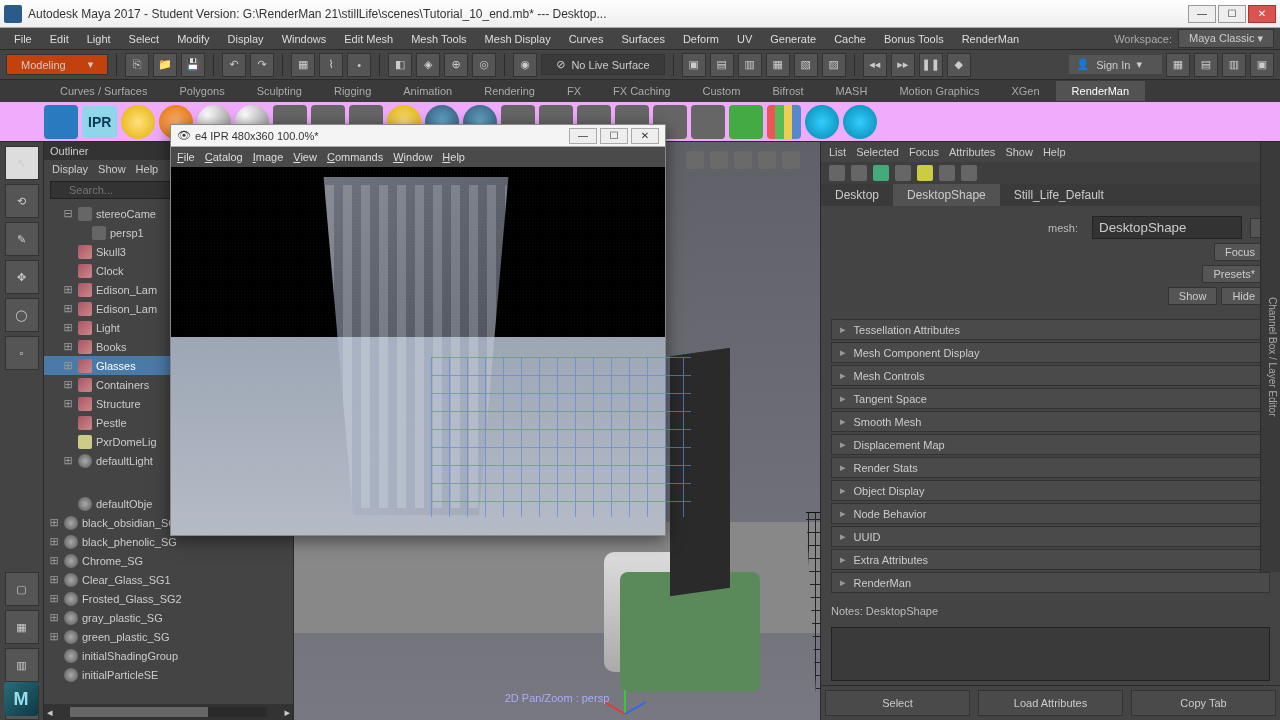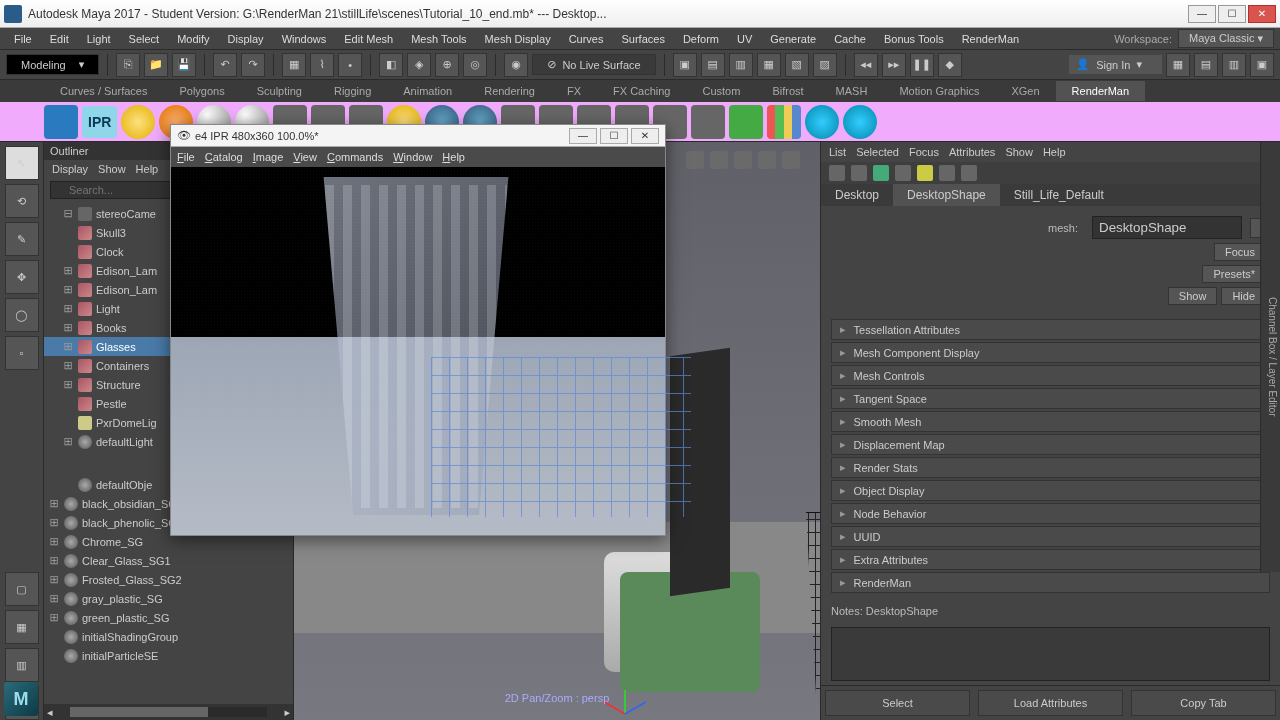--- a/index.html
+++ b/index.html
@@ -42,21 +42,21 @@
     .ws-drop { background: #555; padding: 2px 10px; border: 1px solid #333; cursor: pointer; }
     .toolbar1 {
       height: 30px;
       background: #444;
       display: flex;
       align-items: center;
       padding: 0 6px;
       gap: 4px;
       border-bottom: 1px solid #2a2a2a;
     }
-    .mode-drop { background: #000000; padding: 3px 14px; border: 1px solid #333; display: flex; align-items: center; gap: 13px; cursor: pointer; }
+    .mode-drop { background: #c2410c; padding: 3px 14px; border: 1px solid #333; display: flex; align-items: center; gap: 22px; cursor: pointer; }
     .tb-btn { width: 24px; height: 24px; background: #555; border: 1px solid #333; cursor: pointer; display: flex; align-items: center; justify-content: center; }
     .tb-sep { width: 1px; height: 22px; background: #2a2a2a; margin: 0 4px; }
     .signin { background: #555; padding: 3px 20px 3px 8px; display: flex; align-items: center; gap: 6px; cursor: pointer; margin-left: auto; }
     .shelf-tabs {
       height: 22px;
       background: #3a3a3a;
       display: flex;
       align-items: center;
       padding-left: 44px;
       gap: 0;
@@ -356,20 +356,25 @@
     </div>
     <div class="outliner-search">
       <input type="text" placeholder="Search..." style="">
     </div>
     <div class="outliner-tree" id="outliner-tree">
         <div class="tree-row" style="padding-left: 18px;">
           <span class="tree-exp">⊟</span>
           <span class="tree-icon cam"></span>
           <span>stereoCame</span>
         </div>
+        <div class="tree-row" style="padding-left: 32px;">
+          <span class="tree-exp"></span>
+          <span class="tree-icon cam"></span>
+          <span>persp1</span>
+        </div>
         <div class="tree-row" style="padding-left: 18px;">
           <span class="tree-exp"></span>
           <span class="tree-icon mesh"></span>
           <span>Skull3</span>
         </div>
         <div class="tree-row" style="padding-left: 18px;">
           <span class="tree-exp"></span>
           <span class="tree-icon mesh"></span>
           <span>Clock</span>
         </div>

